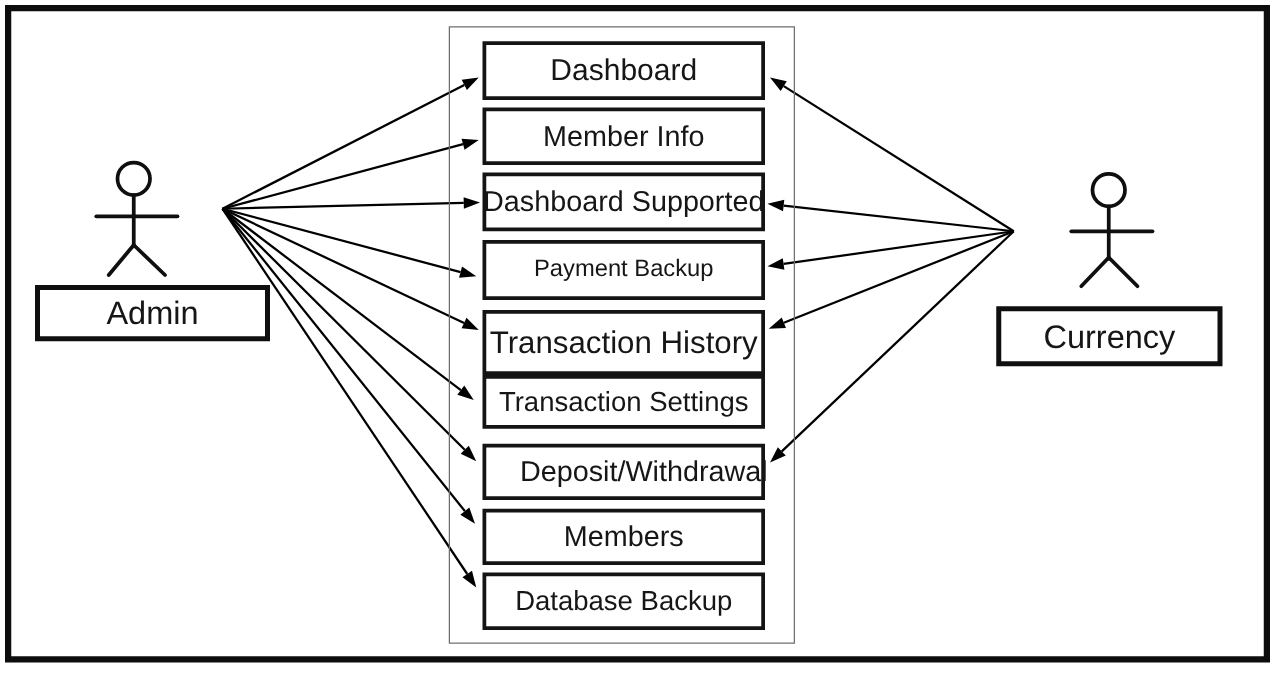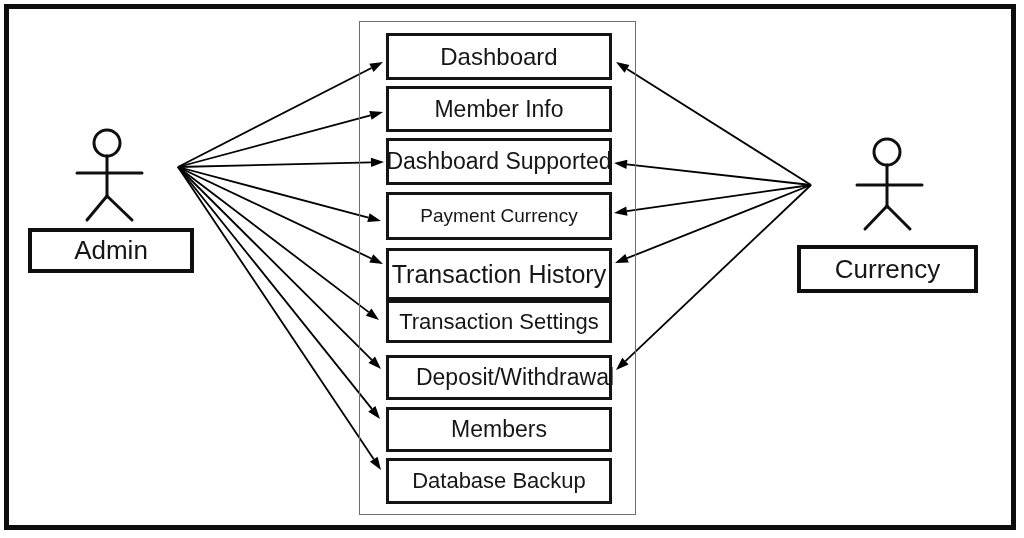--- a/index.html
+++ b/index.html
@@ -127,38 +127,38 @@
   <div class="usecase" style="top:33px;  height:47px; font-size:24px;">
     <span>Dashboard</span>
   </div>
   <div class="usecase" style="top:86px;  height:46px; font-size:23px;">
     <span>Member Info</span>
   </div>
   <div class="usecase" style="top:138px; height:47px; font-size:23px;">
     <span>Dashboard Supported</span>
   </div>
   <div class="usecase" style="top:192px; height:48px; font-size:19px;">
-    <span>Payment Currency</span>
+    <span>Payment Backup</span>
   </div>
   <div class="usecase" style="top:248px; height:52px; font-size:25px;">
     <span>Transaction History</span>
   </div>
   <div class="usecase" style="top:300px; height:43px; font-size:22px;justify-content:center;">
     <span>Transaction Settings</span>
   </div>
   <div class="usecase" style="top:355px; height:45px; font-size:23px;padding-left:32px;">
     <span>Deposit/Withdrawal</span>
   </div>
   <div class="usecase" style="top:407px; height:45px; font-size:23px;">
     <span>Members</span>
   </div>
   <div class="usecase" style="top:458px; height:46px; font-size:22px;">
     <span>Database Backup</span>
   </div>
 
-  <div class="actor-label" style="left:28px; top:228px; width:166px; height:45px;">
+  <div class="actor-label" style="left:28px; top:228px; width:188px; height:45px;">
     <span>Admin</span>
   </div>
   <div class="actor-label" style="left:797px; top:245px; width:181px; height:48px;">
     <span>Currency</span>
   </div>
 
 </div>
 
 </body></html>

